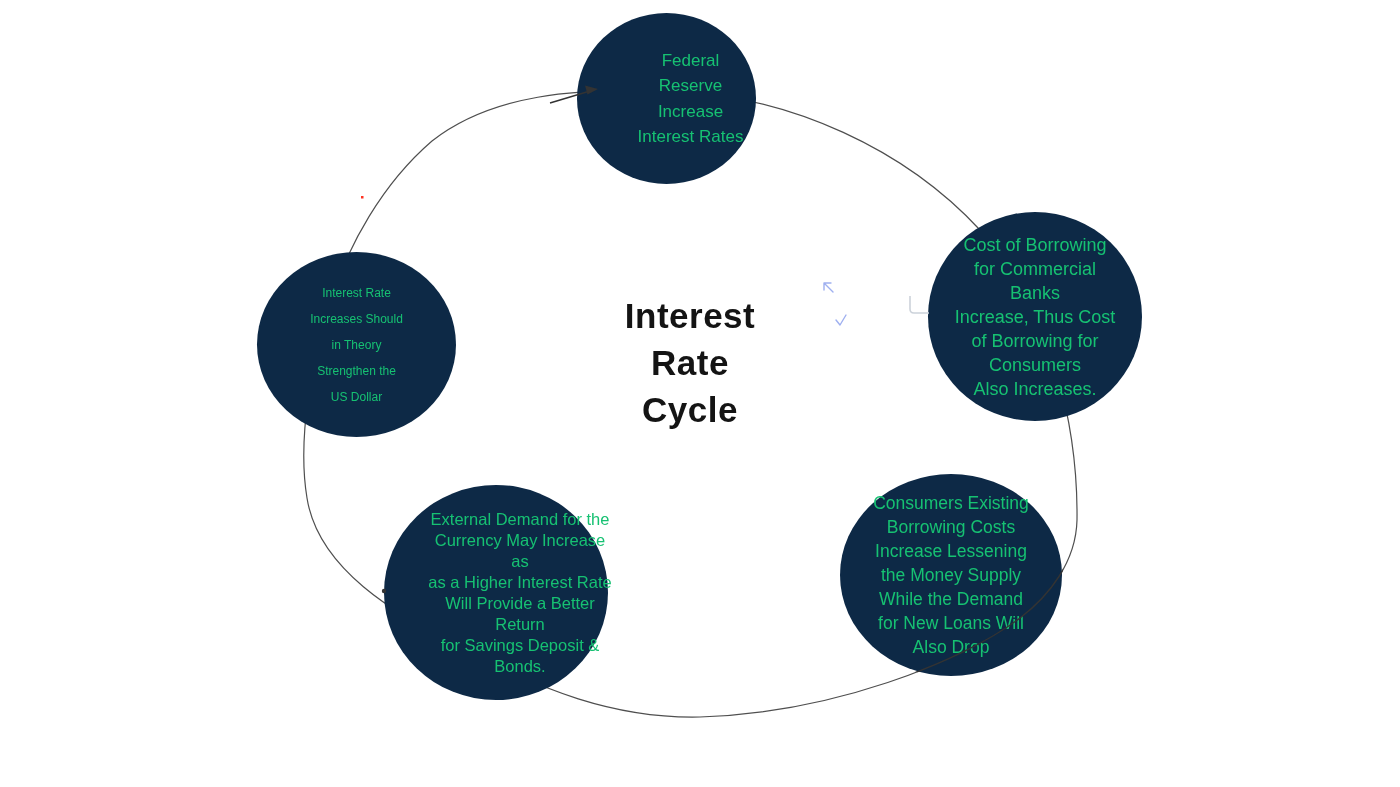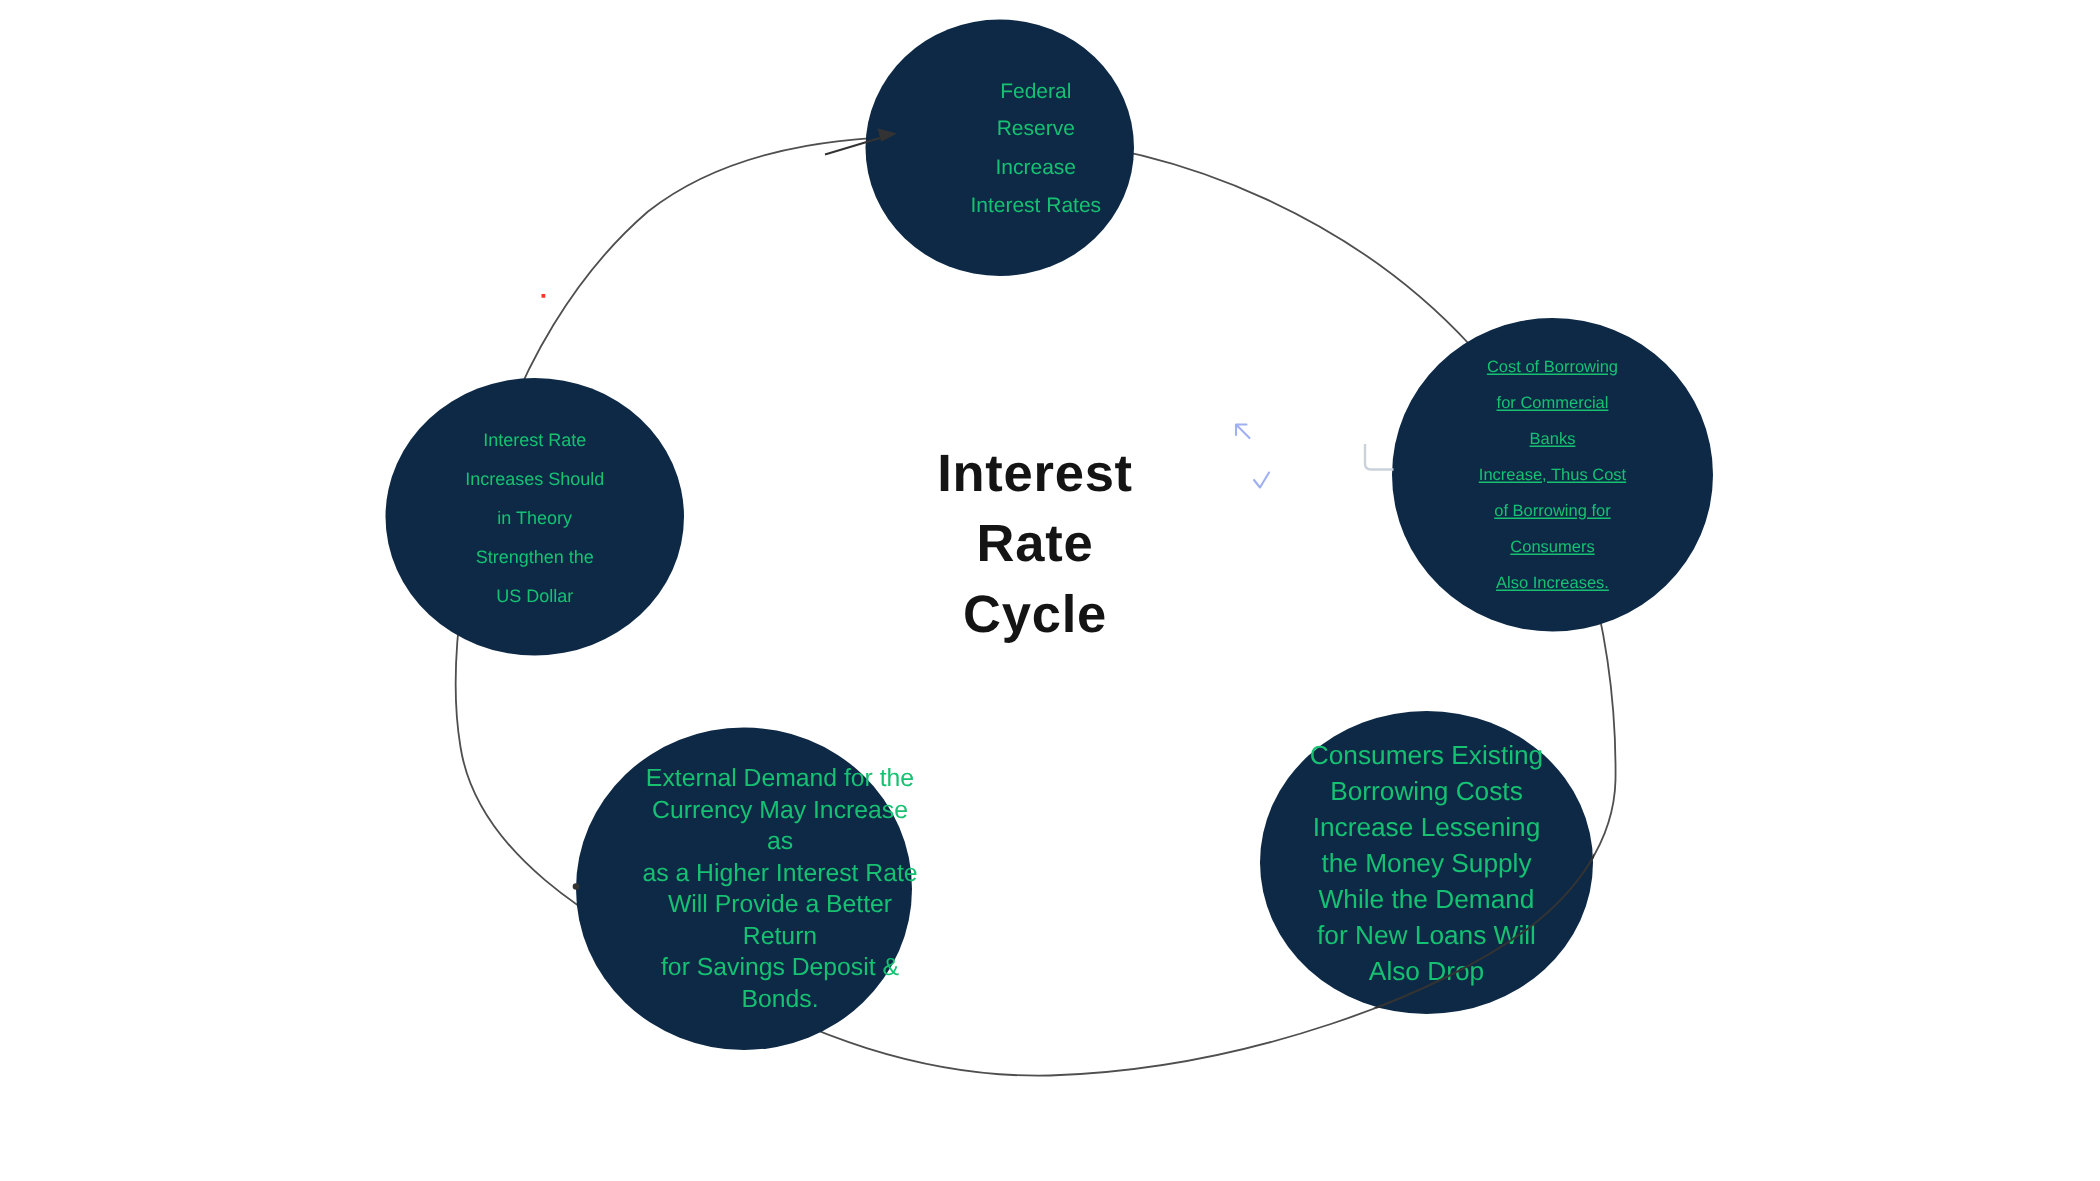--- a/index.html
+++ b/index.html
@@ -21,23 +21,23 @@
   .node {
     position:absolute; border-radius:50%;
     background:var(--node-fill,#0d2946);
     display:flex; align-items:center; justify-content:center;
   }
   .node .txt {
     white-space:pre; text-align:center;
     color:var(--node-text,#16c172);
   }
   .n-top  { left:577px; top:13px;  width:179px; height:171px; }
-  .n-top .txt   { font-size:14px;   line-height:25.5px;margin-left:48px; }
+  .n-top .txt   { font-size:17px;   line-height:25.5px;margin-left:48px; }
   .n-right{ left:928px; top:212px; width:214px; height:209px; }
-  .n-right .txt { font-size:11px;   line-height:24px;text-decoration:underline; }
+  .n-right .txt { font-size:18px;   line-height:24px; }
   .n-left { left:257px; top:252px; width:199px; height:185px; }
   .n-left .txt  { font-size:12px;   line-height:26px; }
   .n-bl   { left:384px; top:485px; width:224px; height:215px; }
   .n-bl .txt    { font-size:16.5px; line-height:21px;margin-left:48px; }
   .n-br   { left:840px; top:474px; width:222px; height:202px;justify-content:center; }
   .n-br .txt    { font-size:17.5px; line-height:24px; }
 
   .title {
     position:absolute; left:490px; top:292px; width:400px;
     text-align:center; white-space:pre;

